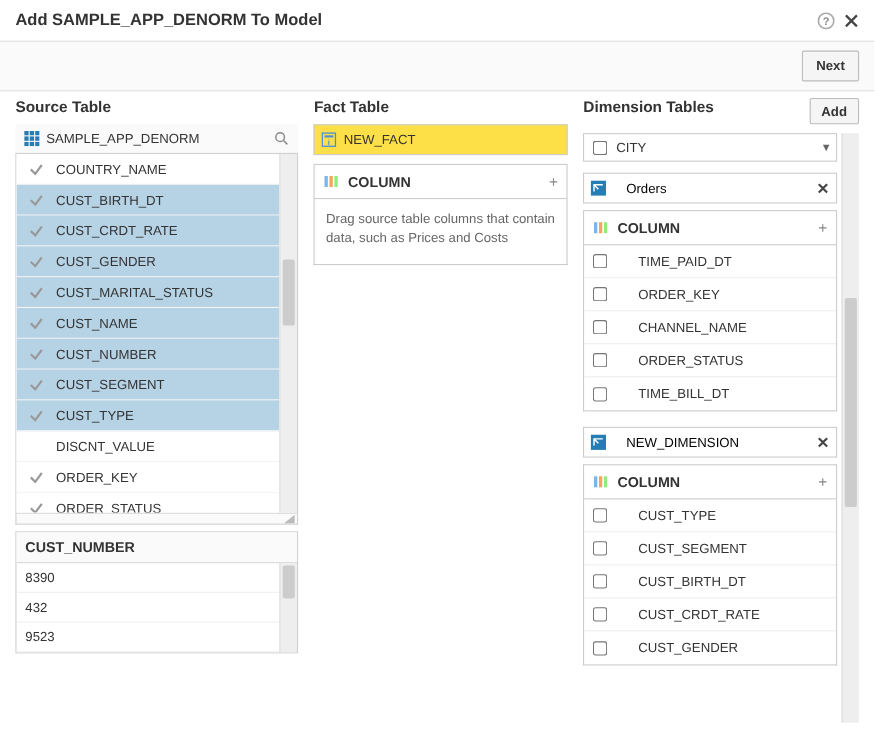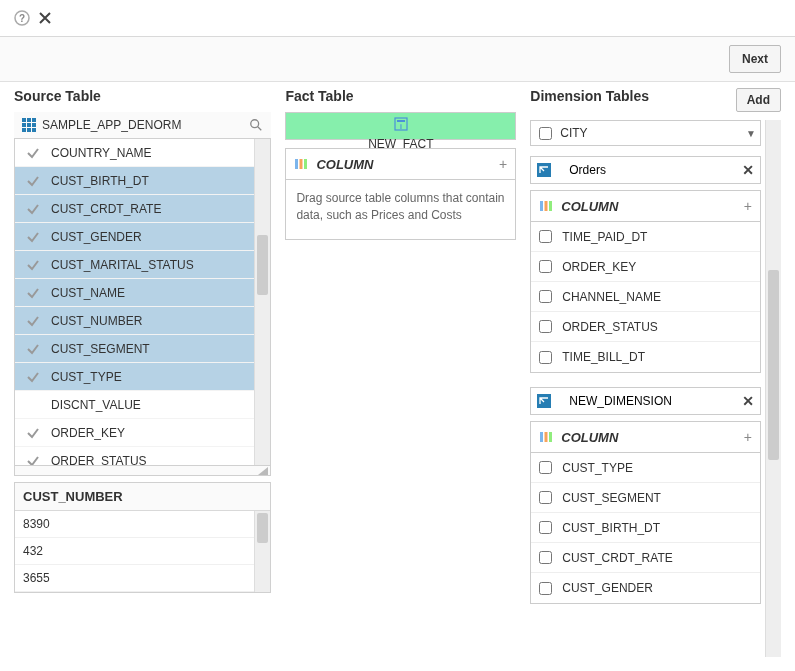--- a/index.html
+++ b/index.html
@@ -31,47 +31,48 @@
 .check-icon { width: 16px; color: #888; margin-right: 10px; display: flex; justify-content: center; }
 .check-icon.blank { visibility: hidden; }
 .scrollbar-v { width: 16px; background: #eee; border-left: 1px solid #ddd; position: relative; }
 .scroll-thumb-v { position: absolute; left: 2px; right: 2px; background: #ccc; border-radius: 2px; }
 .scroll-resizer { height: 10px; border: 1px solid #d0d0d0; border-top: none; display:flex; justify-content:flex-end; align-items:center; padding-right:2px; background:#fafafa; }
 .preview-panel { border: 1px solid #d0d0d0; margin-top: 6px; }
 .preview-header { padding: 6px 8px; font-weight: bold; font-size: 13px; background: #fafafa; border-bottom: 1px solid #d9d9d9; }
 .preview-body { display: flex; }
 .preview-list { flex: 1; }
 .preview-row { padding: 6px 8px; border-bottom: 1px solid #f0f0f0; font-size: 12px; }
-.table-name-box { border: 1px solid #ccc; background: #86efac; display: flex; align-items: center; padding: 4px 6px; height: 28px; margin-bottom: 8px; gap: 6px; flex-direction: column; }
+.table-name-box { border: 1px solid #ccc; background: #fde047; display: flex; align-items: center; padding: 4px 6px; height: 28px; margin-bottom: 8px; gap: 6px; }
 .tbl-icon { width: 14px; height: 14px; color: #267db3; flex-shrink: 0; }
 .table-name-box .name { flex: 1; font-size: 12px; }
 .close-sm { color: #444; font-weight: bold; cursor: pointer; font-size: 14px; }
 .col-header-box { border: 1px solid #ccc; display: flex; align-items: center; padding: 6px 8px; height: 32px; background: #fff; gap: 8px; }
-.col-header-box .label { font-weight: bold; font-size: 13px; flex: 1; font-style: italic; }
+.col-header-box .label { font-weight: bold; font-size: 13px; flex: 1; }
 .plus-icon { color: #888; font-size: 14px; cursor: pointer; }
 .drop-hint { border: 1px solid #ccc; border-top: none; padding: 10px 10px 4px; color: #666; font-size: 12px; line-height: 1.4; height: 60px; }
 .dim-scroll-wrap { display: flex; flex: 1; min-height: 0; }
 .dim-inner { flex: 1; overflow: hidden; padding-right: 4px; }
 .dim-table { margin-bottom: 14px; }
 .dim-collapsed { border: 1px solid #ccc; height: 26px; display: flex; align-items: center; padding: 0 8px; background: #fff; gap: 8px; margin-bottom: 10px; position: relative; }
 .dim-collapsed .chev { position: absolute; right: 4px; color: #666; font-size: 10px; }
 .col-list { border: 1px solid #ccc; border-top: none; }
-.col-row { display: flex; align-items: center; height: 30px; padding: 0 8px; border-bottom: 1px solid #eee; gap: 10px; }
+.col-row { display: flex; align-items: center; height: 30px; padding: 0 8px; border-bottom: 1px solid #eee; gap: 28px; }
 .col-row:last-child { border-bottom: none; }
 .chk { width: 13px; height: 13px; }
 .dim-header-input { border: 1px solid #ccc; display:flex; align-items:center; padding: 4px 6px; height:28px; gap:18px; margin-bottom:6px; background:#fff; }
 .dim-header-input input { border:none; outline:none; flex:1; font-size:12px; font-family:inherit; }
 .caret-down { color:#666; font-size:10px; }
 svg { display: block; }
 </style>
 </head>
 <body>
 <div class="dialog">
 
 <div class="header">
+  <div class="header-title">Add SAMPLE_APP_DENORM To Model</div>
   <div class="header-icons">
     <span class="help-icon">
       <svg width="16" height="16" viewBox="0 0 16 16">
             <circle cx="8" cy="8" r="7" fill="none" stroke="#aaa" stroke-width="1.5"></circle>
             <text x="8" y="12" text-anchor="middle" font-size="10" fill="#888" font-weight="bold">?</text>
           </svg>
     </span>
     <span class="close-x">
       <svg width="14" height="14" viewBox="0 0 14 14">
             <path d="M2 2 L12 12 M12 2 L2 12" stroke="#444" stroke-width="2"></path>
@@ -220,21 +221,21 @@
       <svg width="10" height="8" viewBox="0 0 10 8">
             <path d="M0 8 L10 8 L10 0 Z" fill="#bbb"></path>
           </svg>
     </div>
     <div class="preview-panel">
       <div class="preview-header">CUST_NUMBER</div>
       <div class="preview-body">
         <div class="preview-list" id="preview-list">
               <div class="preview-row">8390</div>
               <div class="preview-row">432</div>
-              <div class="preview-row">3655</div>
+              <div class="preview-row">9523</div>
             </div>
         <div class="scrollbar-v" style="width:16px">
           <div class="scroll-thumb-v" style="top:2px;height:30px"></div>
         </div>
       </div>
     </div>
   </div>
 
   <div class="col col-fact">
     <div class="col-title-row">

